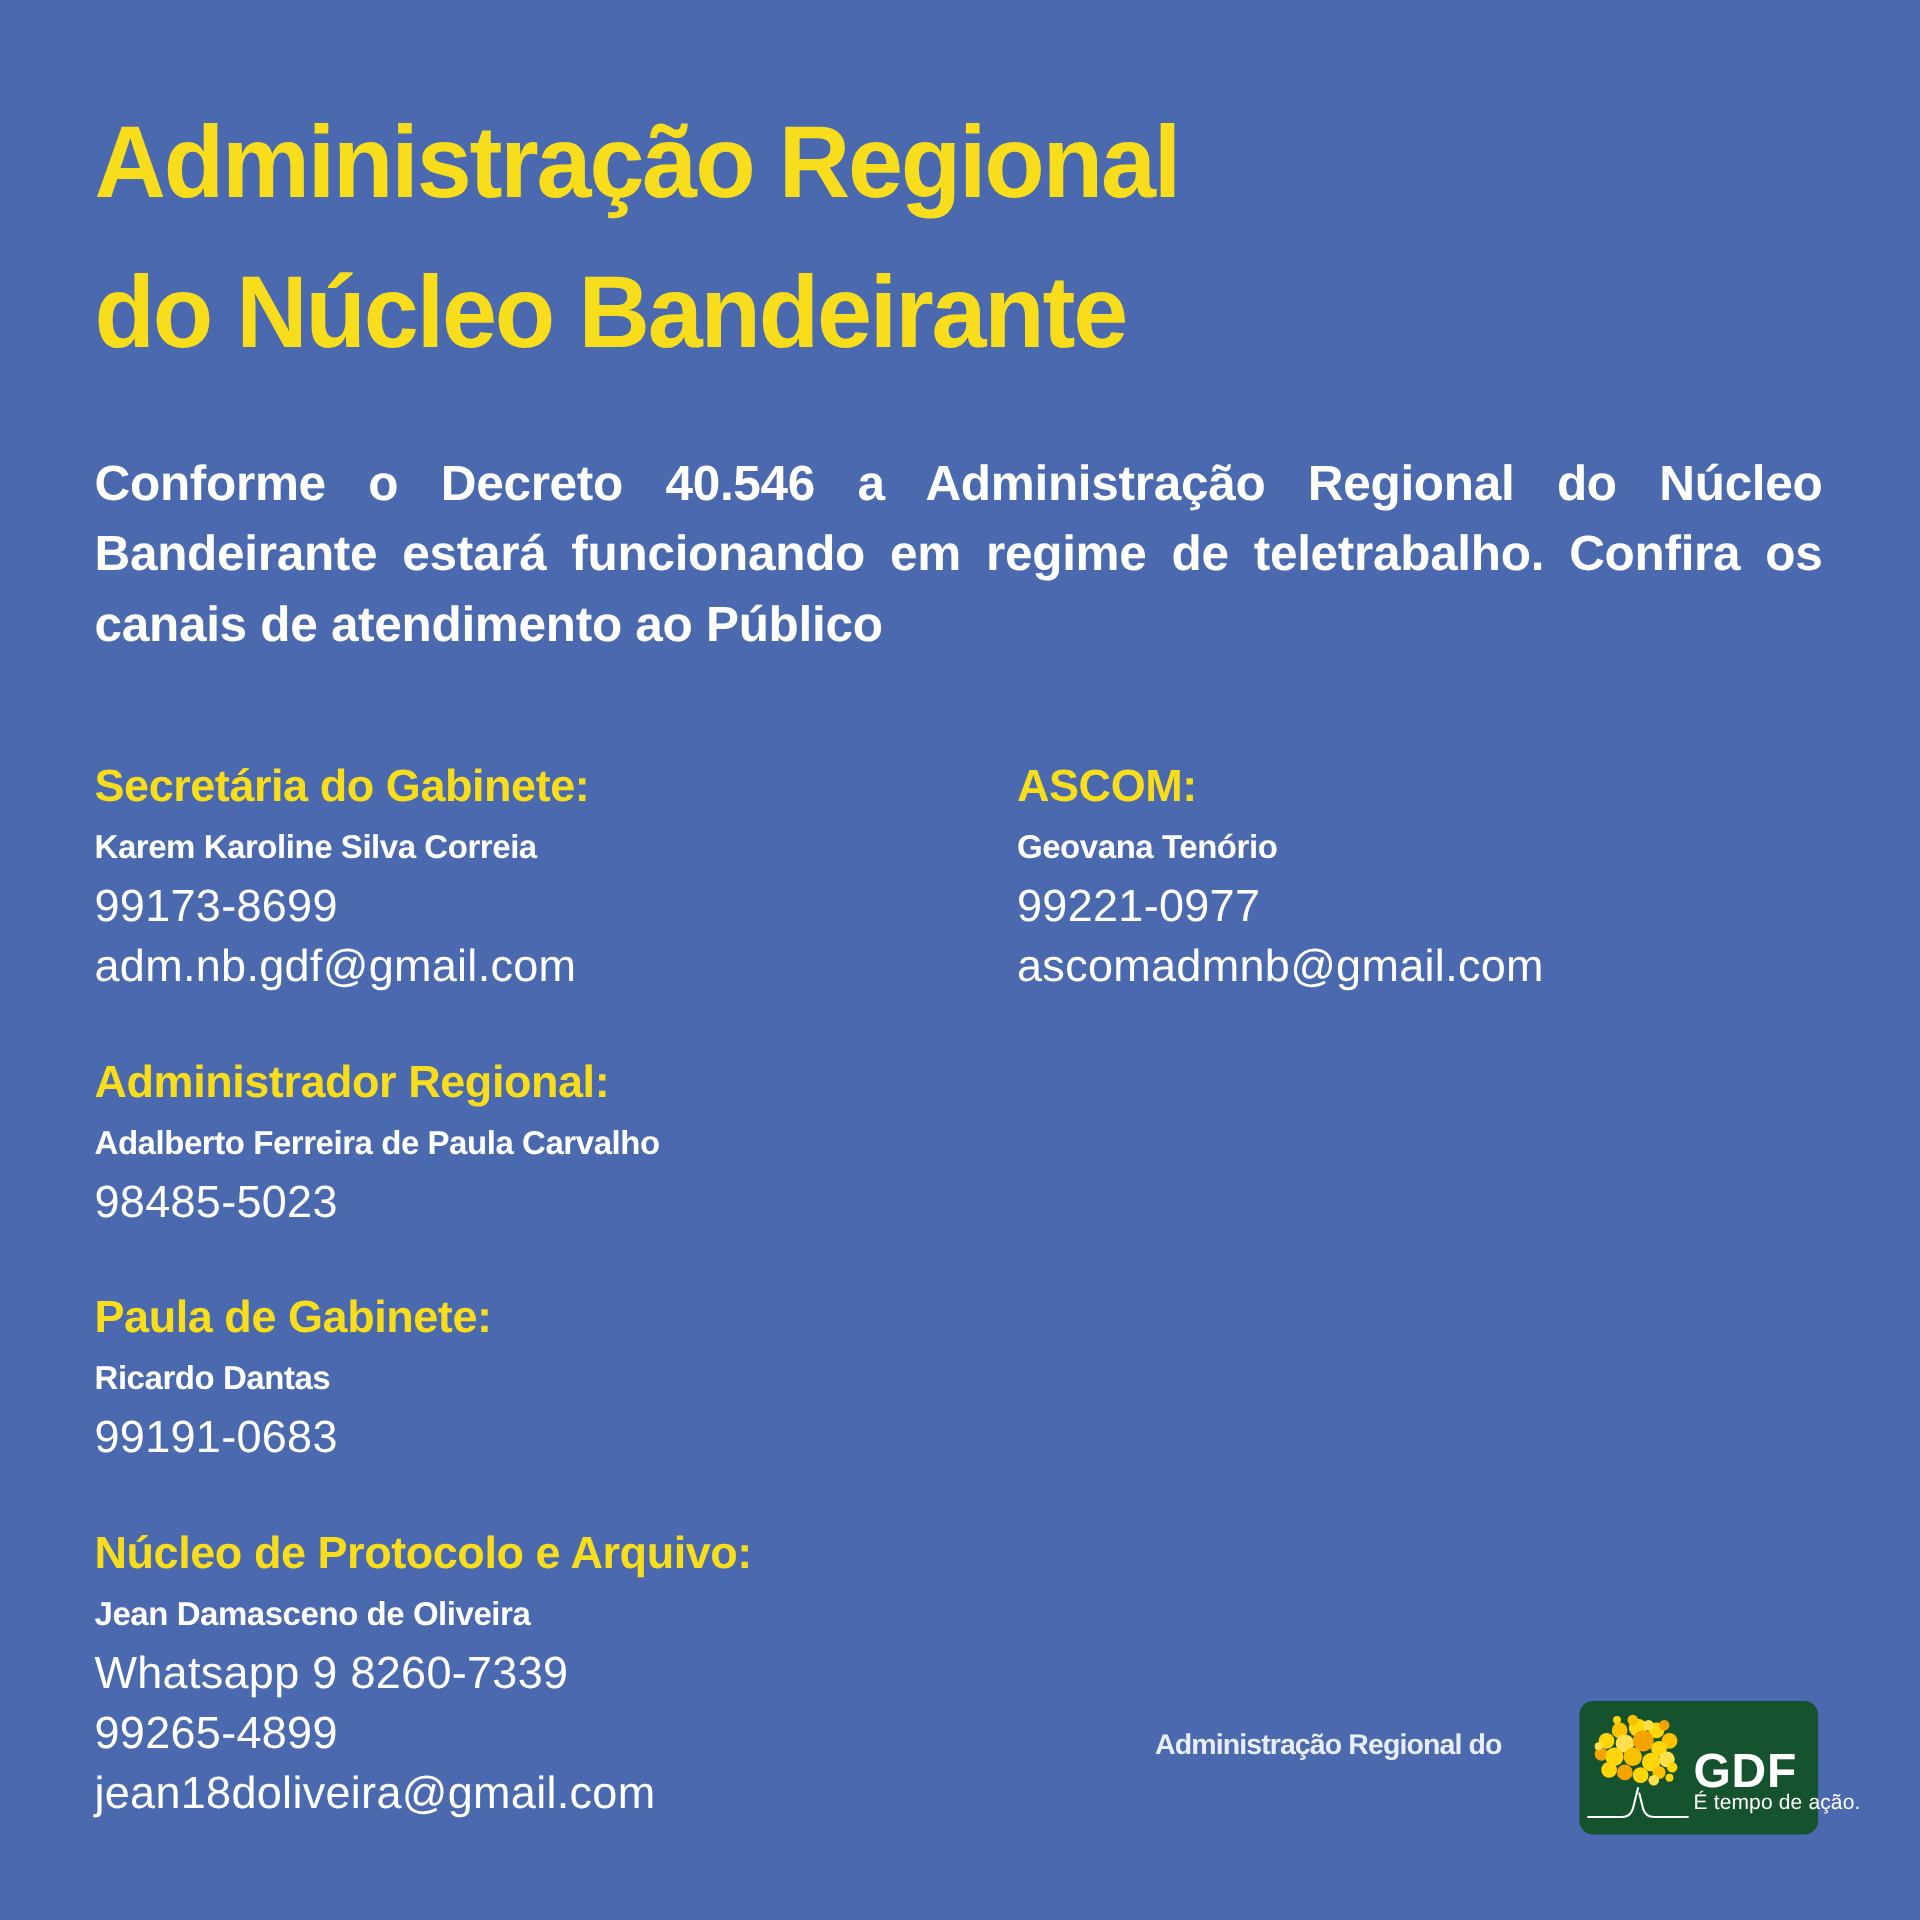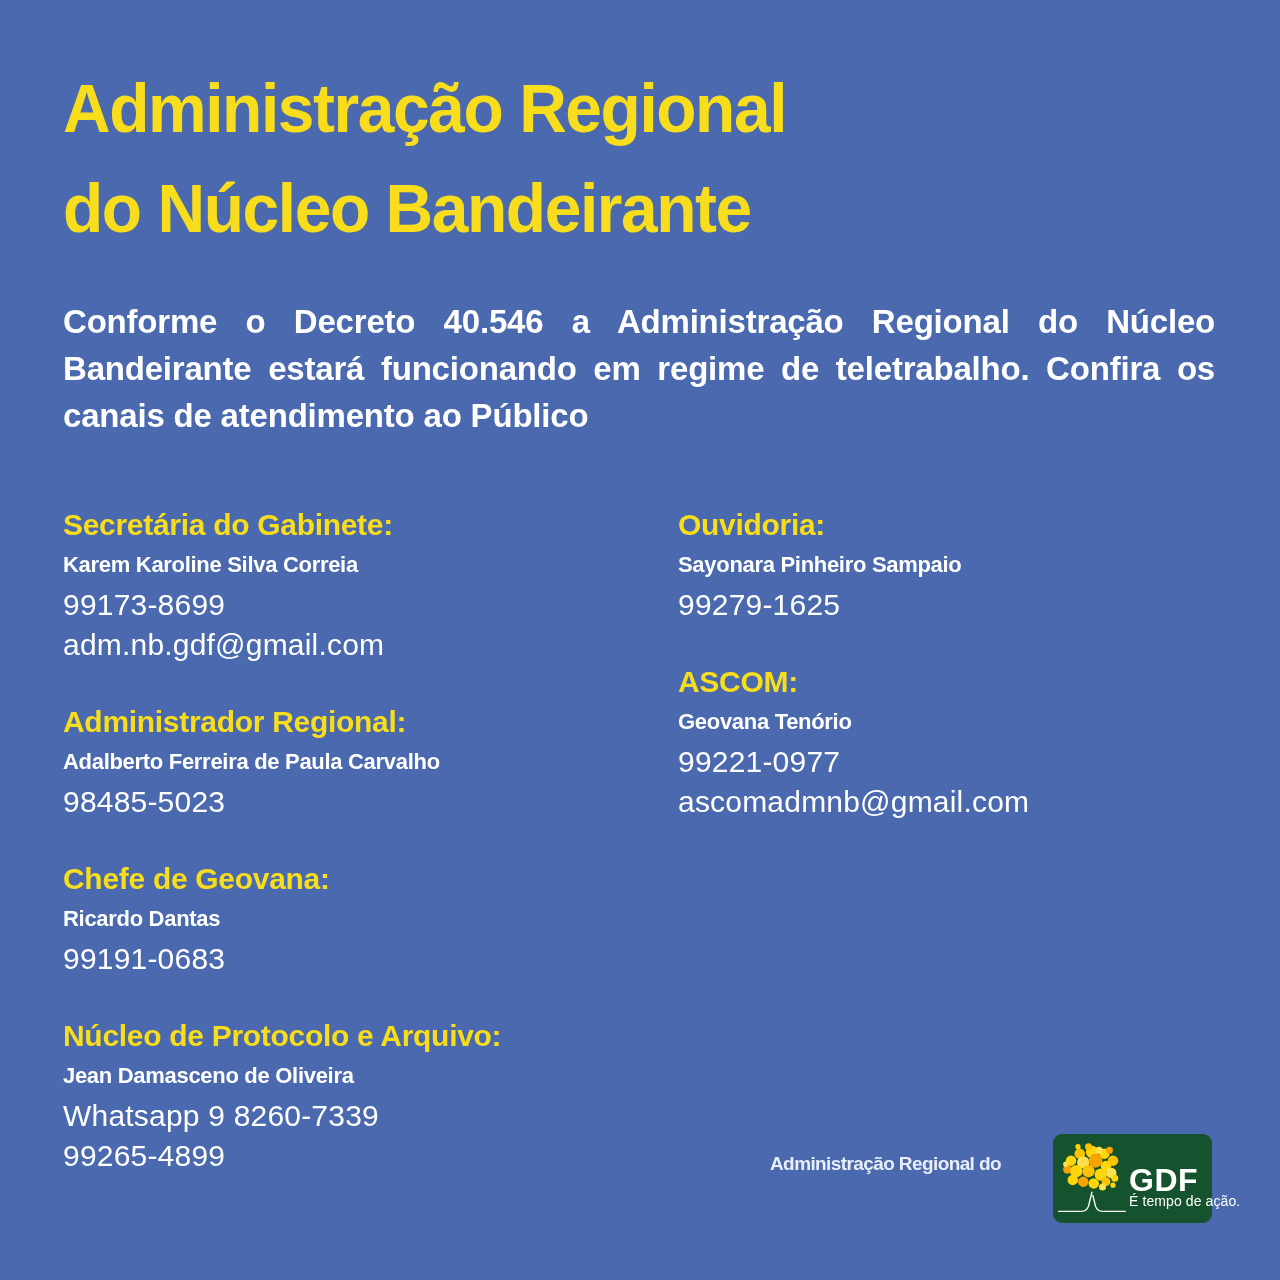--- a/index.html
+++ b/index.html
@@ -113,41 +113,37 @@
       <div class="contact-line">adm.nb.gdf@gmail.com</div>
     </div>
 
     <div class="section">
       <div class="sec-title">Administrador Regional:</div>
       <div class="contact-name">Adalberto Ferreira de Paula Carvalho</div>
       <div class="contact-line">98485-5023</div>
     </div>
 
     <div class="section">
-      <div class="sec-title">Chefe de Geovana:</div>
+      <div class="sec-title">Paula de Gabinete:</div>
       <div class="contact-name">Ricardo Dantas</div>
       <div class="contact-line">99191-0683</div>
     </div>
 
     <div class="section">
       <div class="sec-title">Núcleo de Protocolo e Arquivo:</div>
       <div class="contact-name">Jean Damasceno de Oliveira</div>
       <div class="contact-line">Whatsapp 9 8260-7339</div>
       <div class="contact-line">99265-4899</div>
+      <div class="contact-line">jean18doliveira@gmail.com</div>
     </div>
 
   </div>
 
   <div class="col col-right">
 
-    <div class="section">
-      <div class="sec-title">Ouvidoria:</div>
-      <div class="contact-name">Sayonara Pinheiro Sampaio</div>
-      <div class="contact-line">99279-1625</div>
-    </div>
 
     <div class="section">
       <div class="sec-title">ASCOM:</div>
       <div class="contact-name">Geovana Tenório</div>
       <div class="contact-line">99221-0977</div>
       <div class="contact-line">ascomadmnb@gmail.com</div>
     </div>
 
   </div>
 

